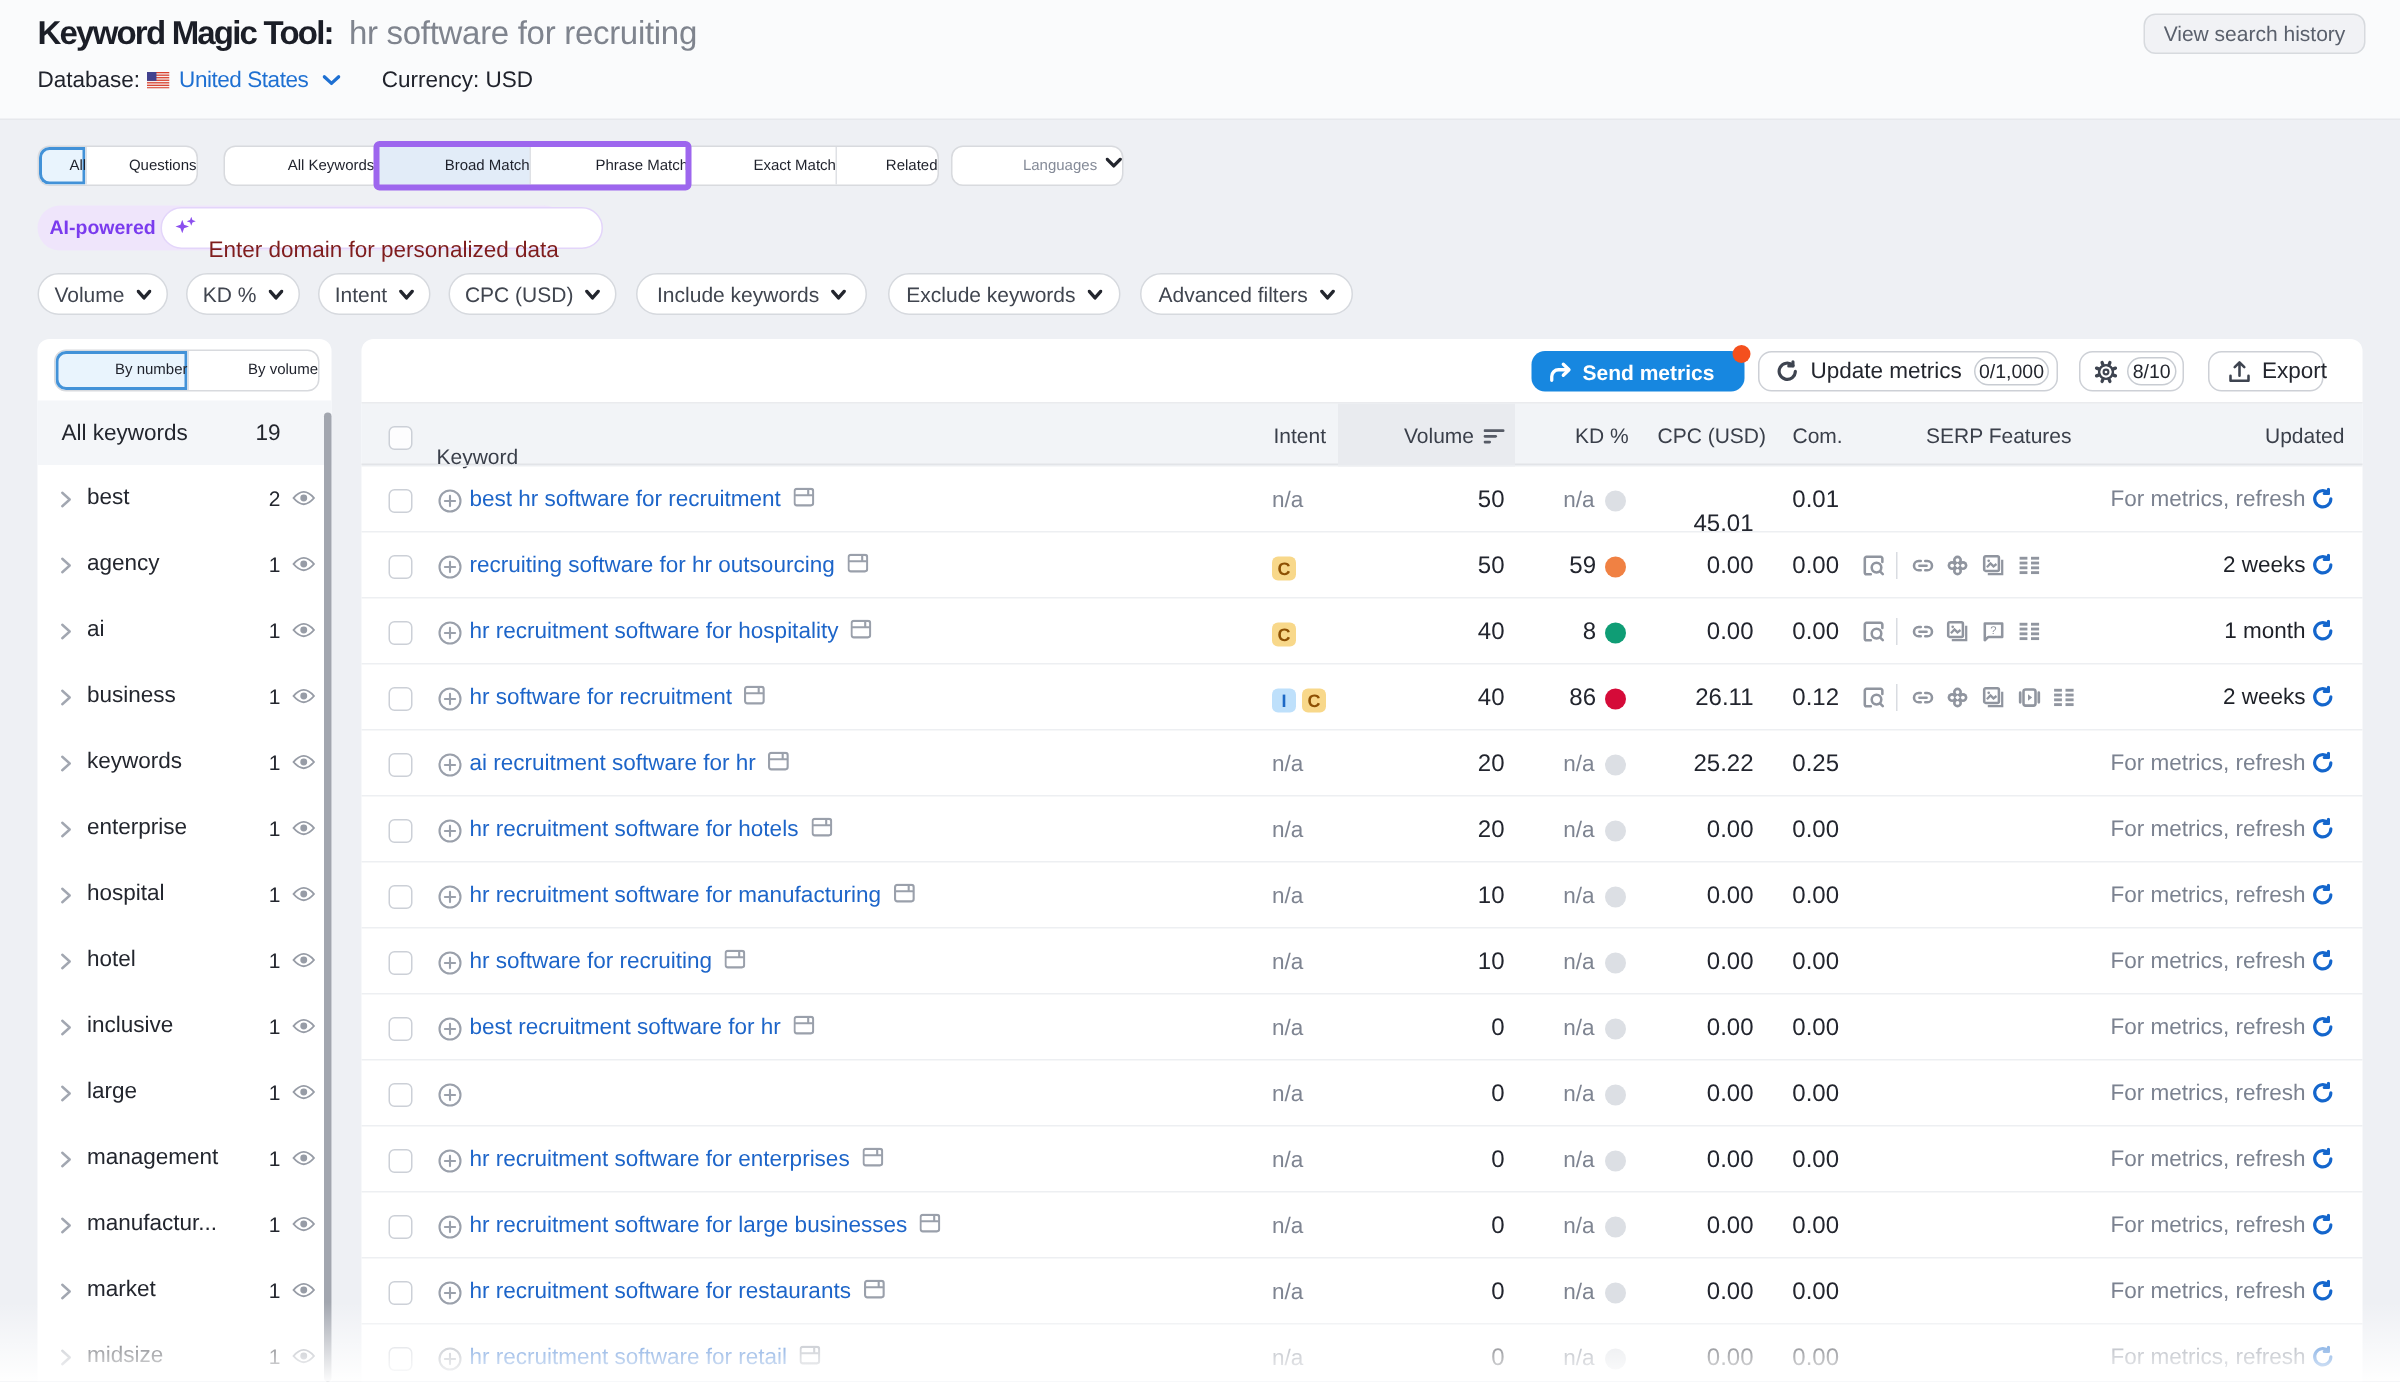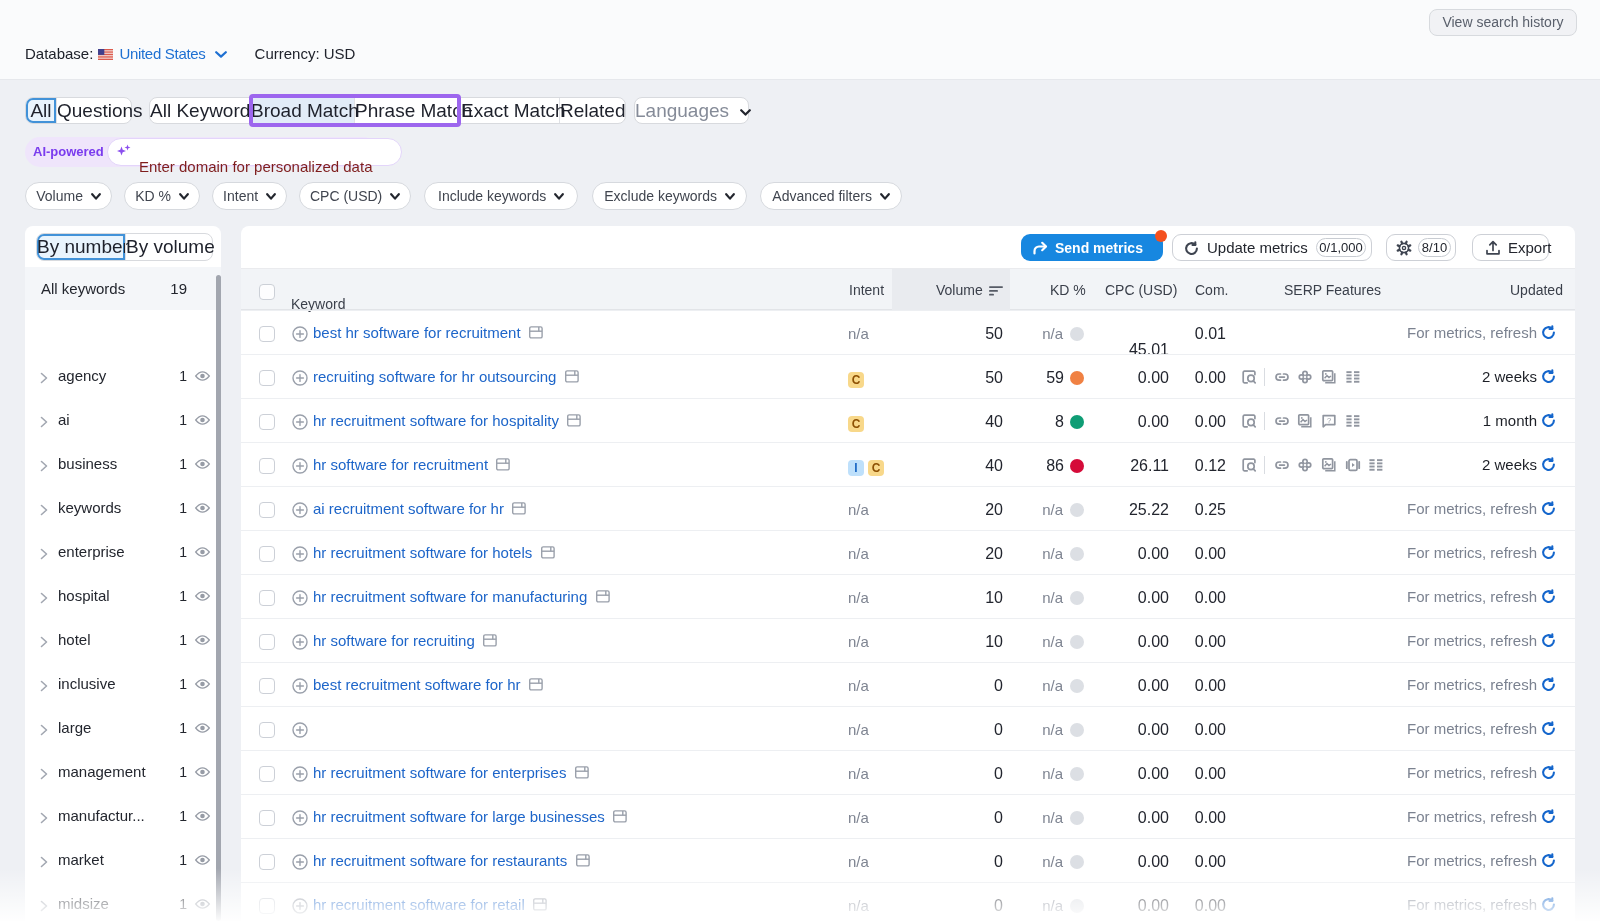--- a/index.html
+++ b/index.html
@@ -4,36 +4,37 @@
 *{margin:0;padding:0;box-sizing:border-box}
 html,body{width:1600px;height:921px;overflow:hidden;font-family:"Liberation Sans",sans-serif;background:#eef0f4;position:relative}
 .abs{position:absolute}
 .hdr{position:absolute;left:0;top:0;width:1600px;height:80px;background:#fafbfc;border-bottom:1px solid #e6e8ec}
 .title{position:absolute;left:25px;top:9px;font-size:22px;font-weight:bold;color:#1b1e27;letter-spacing:-1.2px}
 .title span{font-weight:normal;color:#7f848e;letter-spacing:-0.2px}
 .dbrow{position:absolute;left:25px;top:45px;font-size:15px;color:#20232c}
 .vhbtn{position:absolute;left:1429px;top:9px;width:148px;height:27px;background:#f1f2f5;border:1px solid #d7dade;border-radius:8px;font-size:14px;color:#5a606c;text-align:center;line-height:25px}
 .filters{position:absolute;left:0;top:81px;width:1600px;height:145px;background:#eef0f4}
 .seg{position:absolute;top:97px;height:27px;display:flex;background:#fff;border:1px solid #d8dade;border-radius:8px}
-.seg .it{font-size:19px;color:#1e212b;text-align:center;line-height:25px;border-right:1px solid #dfe1e5;white-space:nowrap}
+.seg .it{font-size:10px;color:#1e212b;text-align:right;line-height:25px;border-right:1px solid #dfe1e5;white-space:nowrap}
 .seg .it:last-child{border-right:none}
 .pill{position:absolute;background:#fff;border:1px solid #d6d9de;border-radius:14px;font-size:14px;color:#40454f;white-space:nowrap}
 .card{position:absolute;background:#fff;border-radius:8px 8px 0 0}
 .krow{position:absolute;left:0;width:1334px;height:44px;border-top:1px solid #edeff2}
 .cb{position:absolute;width:16px;height:16px;border:1px solid #ccd0d7;border-radius:4px;background:#fff}
 .lnk{position:absolute;font-size:15px;color:#1d65c9}
 .num{position:absolute;font-size:16px;color:#22252e;text-align:right}
 .badge{display:inline-block;width:16px;height:16px;border-radius:4px;font-size:12px;font-weight:bold;text-align:center;line-height:16px;margin-right:4px}
 .dot{position:absolute;width:14px;height:14px;border-radius:50%}
 .fmr{position:absolute;font-size:15px;color:#7b8290;text-align:right}
 .upd{position:absolute;font-size:15px;color:#1d2027;text-align:right}
 .srow{position:absolute;left:0;width:196px;height:44px;font-size:15px;color:#23262e}
 
 </style></head><body>
 <div class="hdr">
+<div class="title">Keyword Magic Tool: <span>&nbsp;hr software for recruiting</span></div>
 <div class="dbrow">Database:<span style="display:inline-block;width:5px"></span><svg width="15" height="11" viewBox="0 0 15 11" style="vertical-align:-1px">
         <rect width="15" height="11" fill="#f6f0ee"></rect>
         <rect x="0" y="0.00" width="15" height="0.85" fill="#d8402f"></rect>
         <rect x="0" y="1.69" width="15" height="0.85" fill="#d8402f"></rect>
         <rect x="0" y="3.38" width="15" height="0.85" fill="#d8402f"></rect>
         <rect x="0" y="5.08" width="15" height="0.85" fill="#d8402f"></rect>
         <rect x="0" y="6.77" width="15" height="0.85" fill="#d8402f"></rect>
         <rect x="0" y="8.46" width="15" height="0.85" fill="#d8402f"></rect>
         <rect x="0" y="10.15" width="15" height="0.85" fill="#d8402f"></rect>
         <rect x="0" y="0" width="6.3" height="5.9" fill="#41418e"></rect>
@@ -92,20 +93,31 @@
     </svg></div>
 <div class="card" style="left:25px;top:226px;width:196px;height:695px">
 <div class="seg" style="left:11px;top:7px;width:177px;height:28px;position:absolute">
       <div class="it" style="width:88px;background:#e9f4fd;box-shadow:0 0 0 2px #4292d8 inset;border-radius:7px 0 0 7px;border-right:none">By number</div>
       <div class="it" style="width:87px;border-left:1px solid #dfe1e5">By volume</div>
     </div>
 <div style="position:absolute;left:0;top:41px;width:196px;height:43px;background:#f4f6f9;font-size:15px;color:#23262e">
       <span style="position:absolute;left:16px;top:13px">All keywords</span>
       <span style="position:absolute;right:34px;top:13px">19</span>
     </div>
+<div class="srow" style="top:84px">
+      <span style="position:absolute;left:15px;top:16px"><svg width="8" height="12" viewBox="0 0 8 12" style="">
+          <path d="M1.5 1.5 l5 4.5 -5 4.5" fill="none" stroke="#a2a7b1" stroke-width="1.6" stroke-linecap="round" stroke-linejoin="round"></path>
+        </svg></span>
+      <span style="position:absolute;left:33px;top:13px">best</span>
+      <span style="position:absolute;right:34px;top:14px;font-size:14px">2</span>
+      <span style="position:absolute;right:10px;top:14px"><svg width="17" height="16" viewBox="0 0 17 16" style="">
+          <path d="M1.7 8 q6.8 -8.2 13.6 0 q-6.8 8.2 -13.6 0 z" fill="none" stroke="#979ca6" stroke-width="1.3"></path>
+          <circle cx="8.5" cy="8" r="2.3" fill="#979ca6"></circle>
+        </svg></span>
+    </div>
 <div class="srow" style="top:128px">
       <span style="position:absolute;left:15px;top:16px"><svg width="8" height="12" viewBox="0 0 8 12" style="">
           <path d="M1.5 1.5 l5 4.5 -5 4.5" fill="none" stroke="#a2a7b1" stroke-width="1.6" stroke-linecap="round" stroke-linejoin="round"></path>
         </svg></span>
       <span style="position:absolute;left:33px;top:13px">agency</span>
       <span style="position:absolute;right:34px;top:14px;font-size:14px">1</span>
       <span style="position:absolute;right:10px;top:14px"><svg width="17" height="16" viewBox="0 0 17 16" style="">
           <path d="M1.7 8 q6.8 -8.2 13.6 0 q-6.8 8.2 -13.6 0 z" fill="none" stroke="#979ca6" stroke-width="1.3"></path>
           <circle cx="8.5" cy="8" r="2.3" fill="#979ca6"></circle>
         </svg></span>

